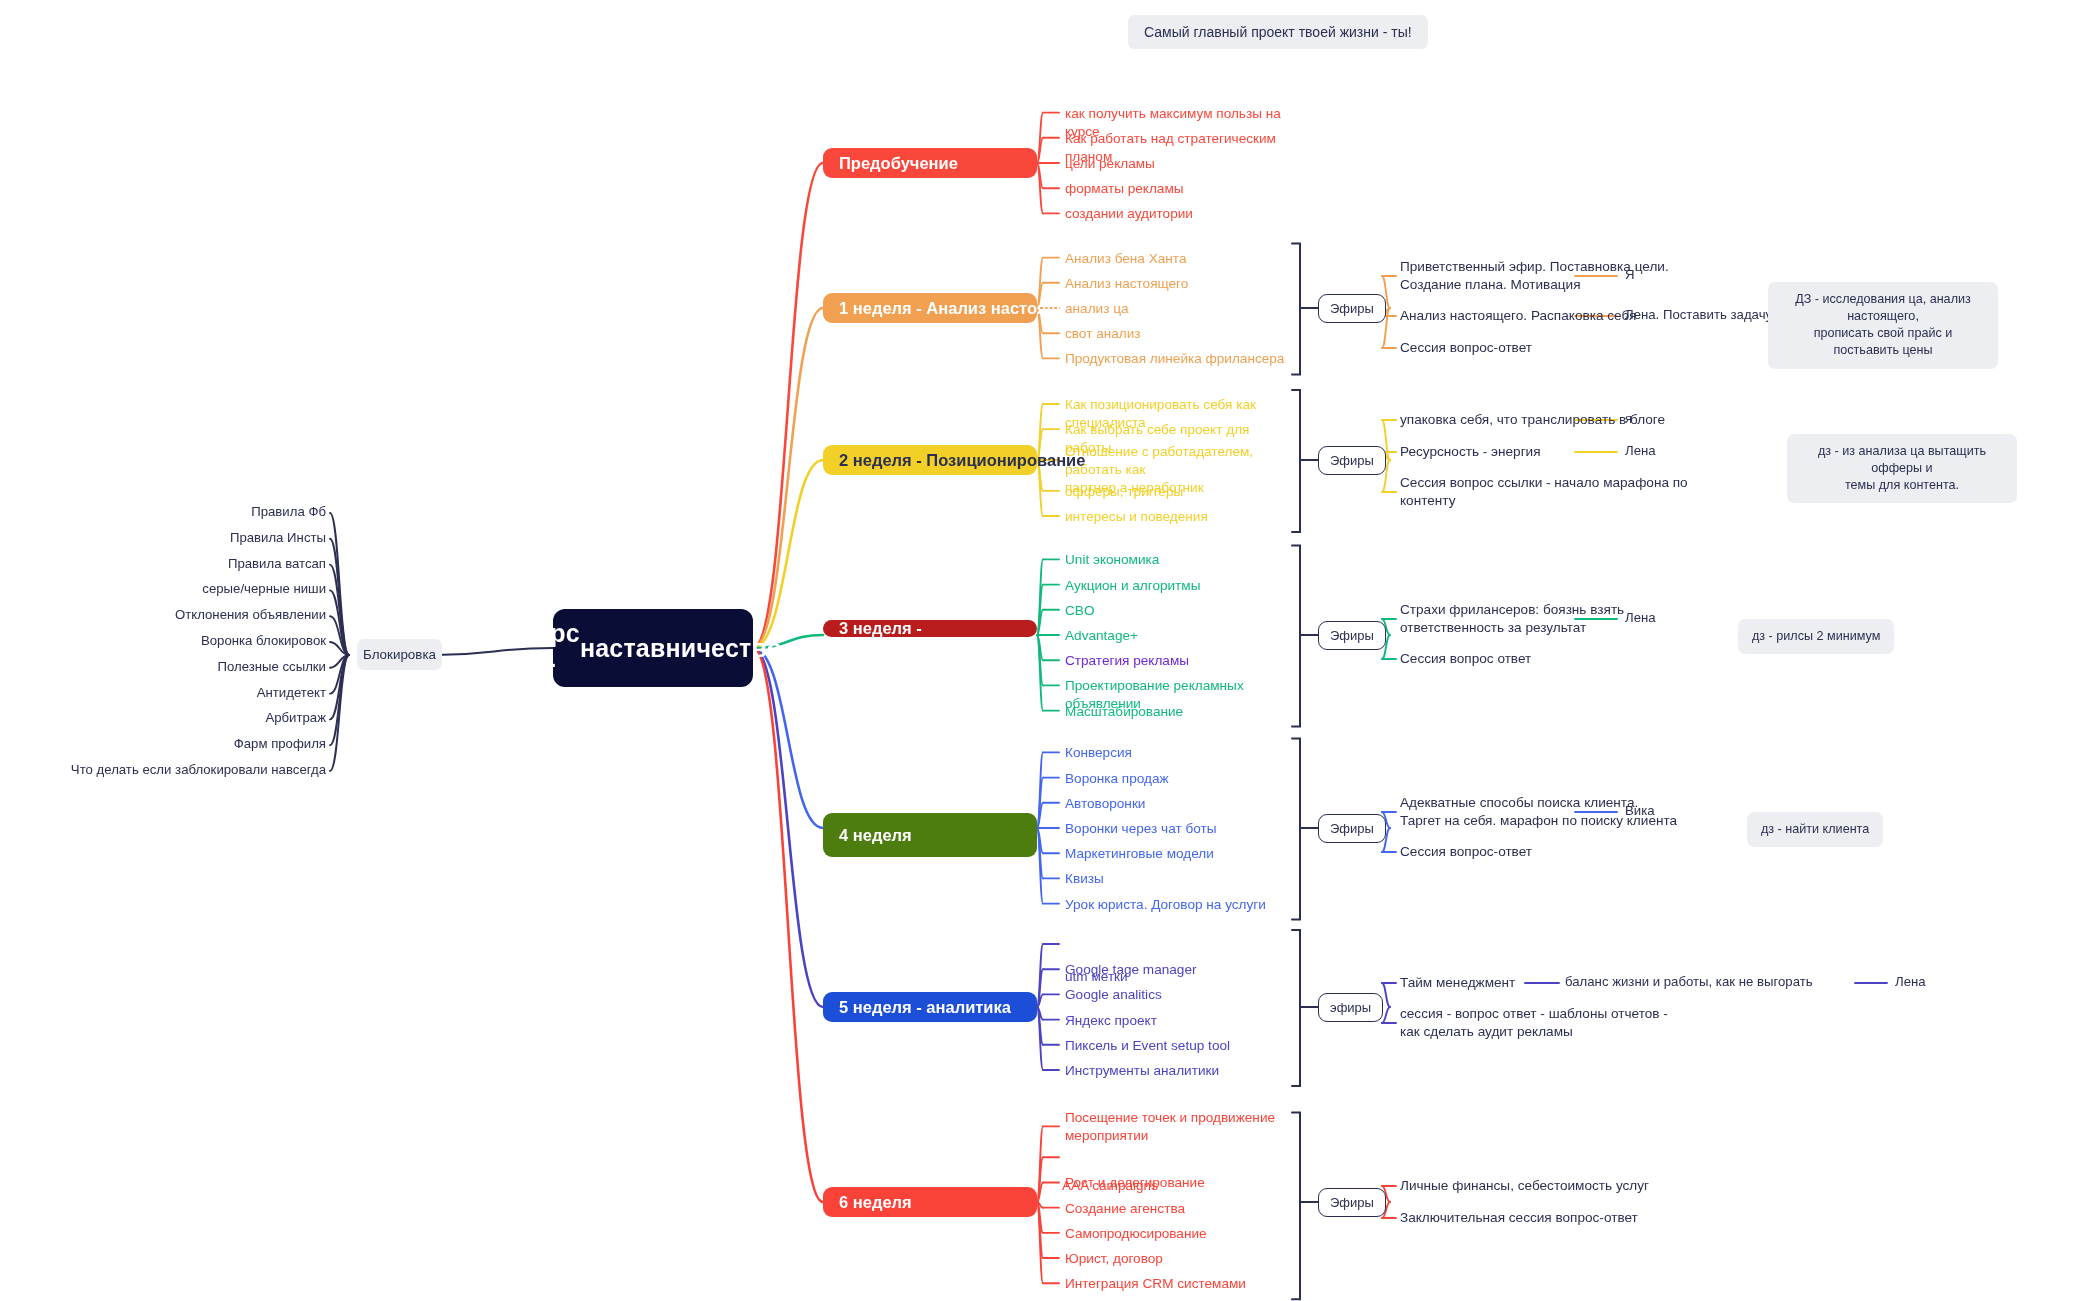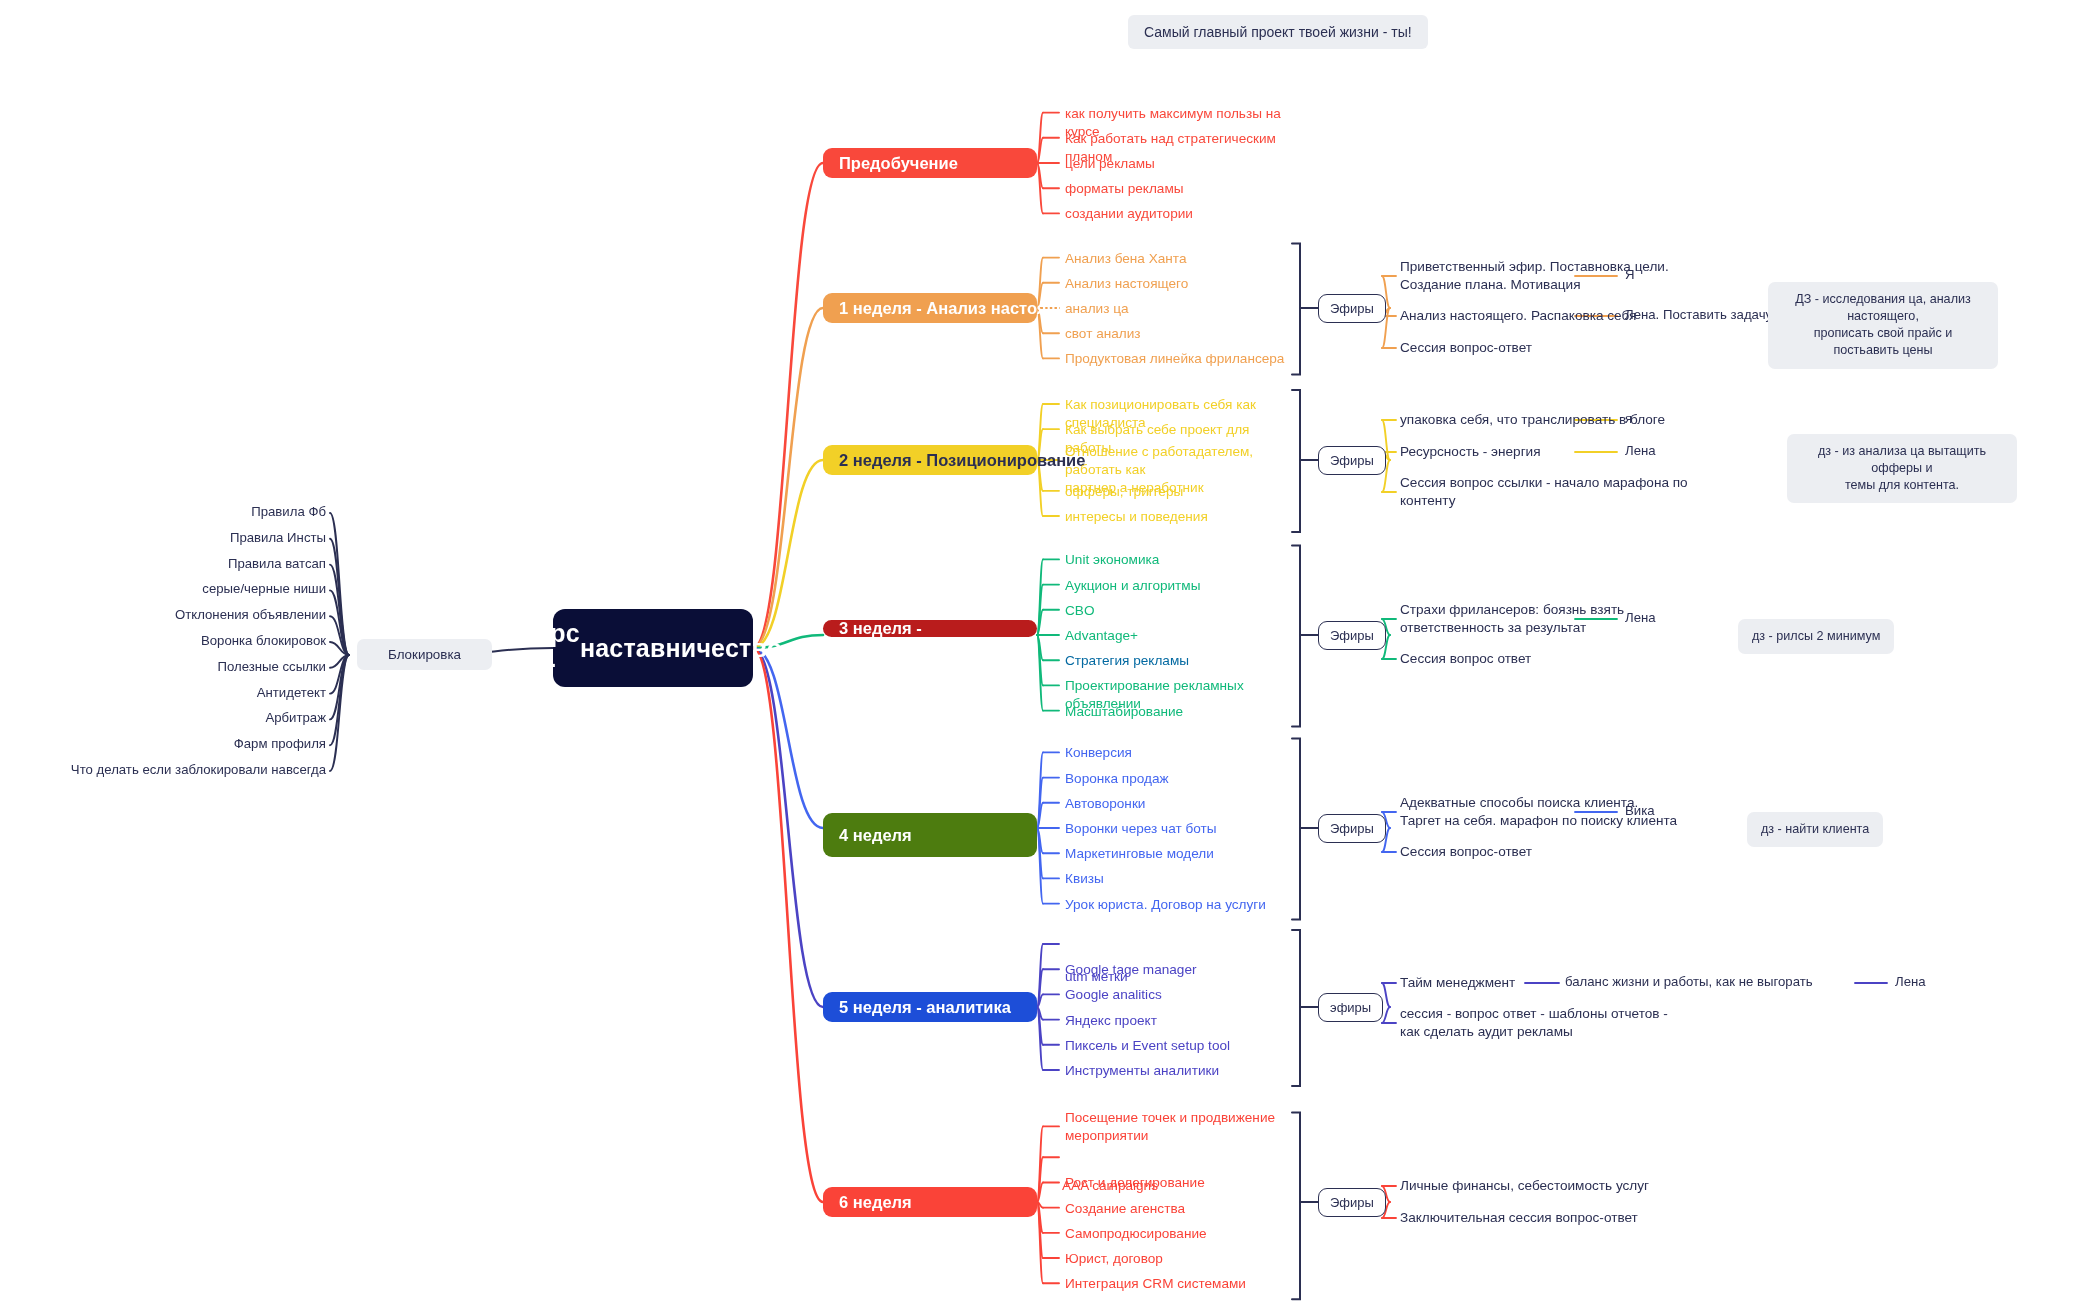--- a/index.html
+++ b/index.html
@@ -38,21 +38,21 @@
     color:#2b2f52;font-size:13px;padding:6px 11px;white-space:nowrap;
   }
   .person{font-size:13.2px;color:#2b2f52;white-space:nowrap;}
   .hw-pill{
     background:#eceef2;color:#2b2f52;border-radius:7px;
     padding:9px 14px;font-size:12.6px;line-height:1.36;text-align:center;
     white-space:pre-line;
   }
   .block-pill{
     background:#eceef2;color:#2b2f52;border-radius:7px;
-    padding:8px 31px;font-size:13.4px;white-space:nowrap;
+    padding:8px 6px;font-size:13.4px;white-space:nowrap;
   }
   .block-leaf{
     font-size:13.2px;color:#2b2f52;white-space:nowrap;text-align:right;
   }
 </style>
 </head>
 <body>
 
 <div id="canvas">
   <svg class="links" id="links">
@@ -250,21 +250,21 @@
       <div class="node person" style="left: 1625px; top: 443px; color: rgb(43, 47, 82);">Лена</div>
       <div class="node leaf" style="left: 1400px; top: 474px; color: rgb(43, 47, 82); width: 300px;">Сессия вопрос ссылки - начало марафона по
 контенту</div>
       <div class="node hw-pill" style="left: 1787px; top: 434px; max-width: 230px;">дз - из анализа ца вытащить офферы и
 темы для контента.</div>
       <div class="node branch-node" style="left: 823px; top: 620px; width: 214px; height: 17px; background: #b91c1c;">3 неделя -</div>
       <div class="node leaf" style="left: 1065px; top: 551.4px; color: rgb(16, 185, 122); width: 230px;">Unit экономика</div>
       <div class="node leaf" style="left: 1065px; top: 576.6px; color: rgb(16, 185, 122); width: 230px;">Аукцион и алгоритмы</div>
       <div class="node leaf" style="left: 1065px; top: 601.8px; color: rgb(16, 185, 122); width: 230px;">CBO</div>
       <div class="node leaf" style="left: 1065px; top: 627px; color: rgb(16, 185, 122); width: 230px;">Advantage+</div>
-      <div class="node leaf" style="left: 1065px; top: 652.2px; color: #0369a1; width: 230px;">Стратегия рекламы</div>
+      <div class="node leaf" style="left: 1065px; top: 652.2px; color: #6d28d9; width: 230px;">Стратегия рекламы</div>
       <div class="node leaf" style="left: 1065px; top: 677.4px; color: rgb(16, 185, 122); width: 230px;">Проектирование рекламных объявлении</div>
       <div class="node leaf" style="left: 1065px; top: 702.6px; color: rgb(16, 185, 122); width: 230px;">Масштабирование</div>
       <div class="node efir-node" style="left: 1318px; top: 621px;">Эфиры</div>
       <div class="node leaf" style="left: 1400px; top: 601px; color: rgb(43, 47, 82); width: 300px;">Страхи фрилансеров: боязнь взять
 ответственность за результат</div>
       <div class="node person" style="left: 1625px; top: 610px; color: rgb(43, 47, 82);">Лена</div>
       <div class="node leaf" style="left: 1400px; top: 650px; color: rgb(43, 47, 82); width: 300px;">Сессия вопрос ответ</div>
       <div class="node hw-pill" style="left: 1738px; top: 619px; max-width: 230px;">дз - рилсы 2 минимум</div>
       <div class="node branch-node" style="left: 823px; top: 813px; width: 214px; height: 44px; background: #4d7c0f;">4 неделя</div>
       <div class="node leaf" style="left: 1065px; top: 744.4px; color: rgb(67, 102, 240); width: 230px;">Конверсия</div>

